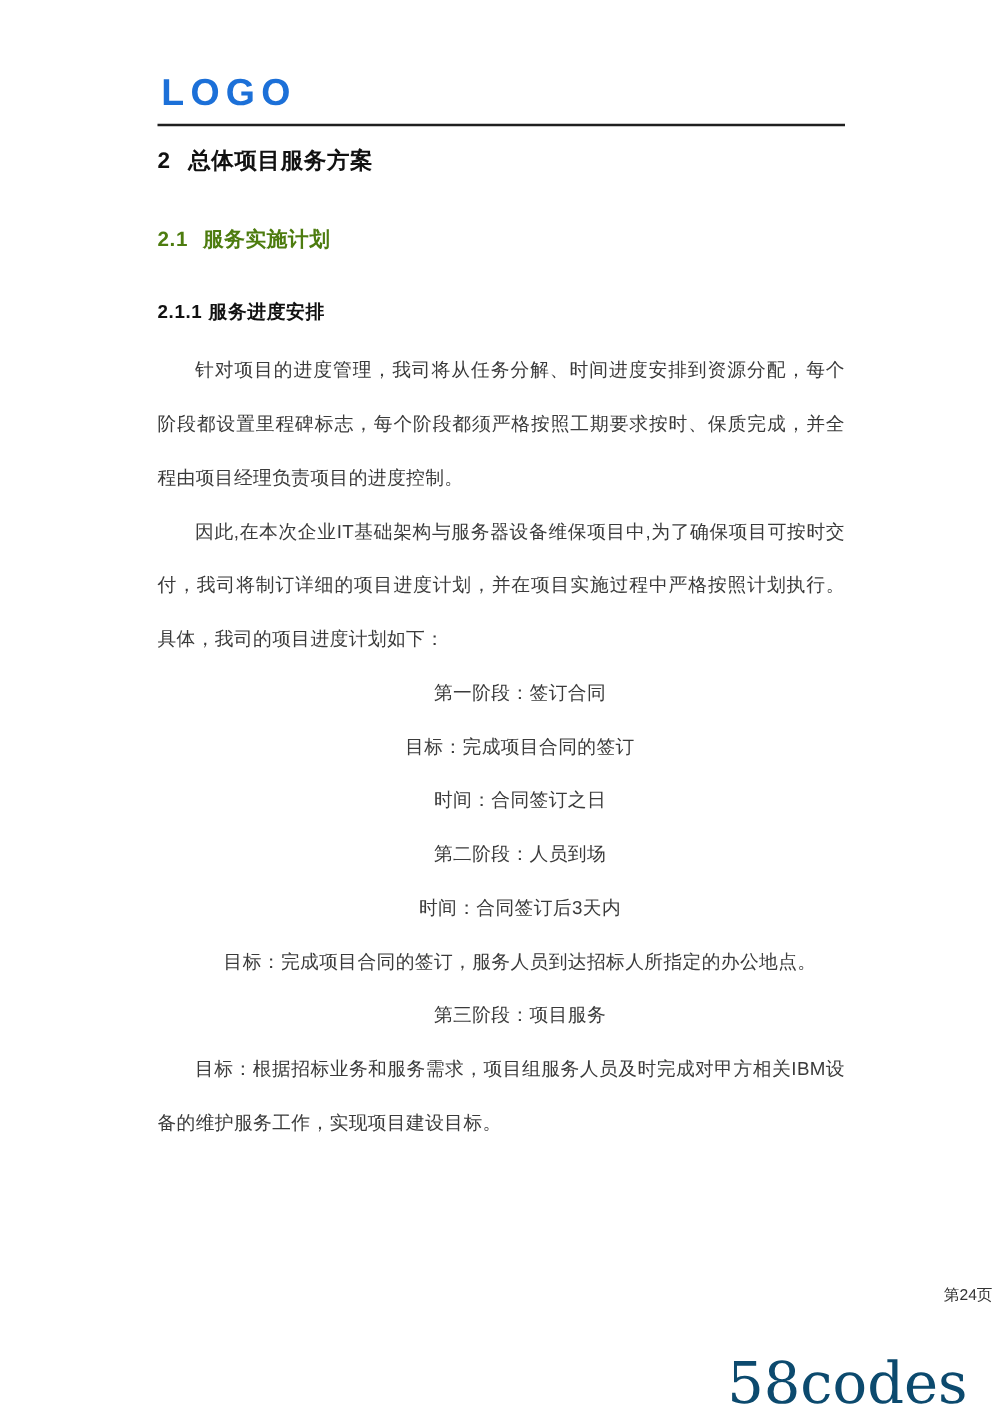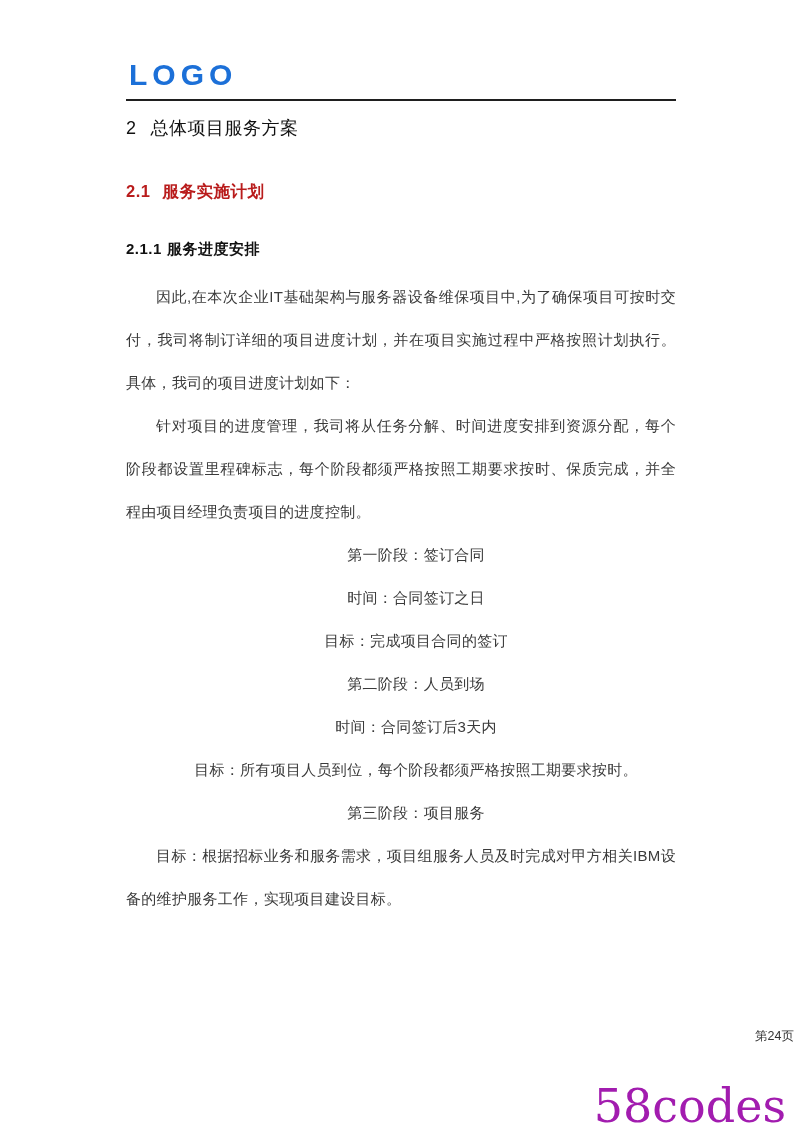--- a/index.html
+++ b/index.html
@@ -32,31 +32,31 @@
   .header-rule {
     border: none;
     border-top: 2px solid #1f1f1f;
     margin-top: 7px;
   }
 
   
   h1.doc-h1 {
     margin-top: 15px;
     font-size: 18px;
-    font-weight: 400;
+    font-weight: 700;
     color: #111111;
     letter-spacing: 0.5px;
   }
   h1.doc-h1 .num { margin-right: 14px; }
 
   h2.doc-h2 {
     margin-top: 41px;
     font-size: 16.5px;
     font-weight: 700;
-    color: #b91c1c;
+    color: #4d7c0f;
     letter-spacing: 0.5px;
   }
   h2.doc-h2 .num { margin-right: 12px; }
 
   h3.doc-h3 {
     margin-top: 37px;
     font-size: 15px;
     font-weight: 700;
     color: #111111;
     letter-spacing: 0.5px;
@@ -86,26 +86,26 @@
     left: 0;
     width: 100%;
     text-align: right;
     font-size: 12.5px;
     color: #333333;
   }
 
   
   .watermark {
     position: absolute;
-    right: 8px;
+    right: 20px;
     bottom: 0px;
     font-family: "DejaVu Serif", "Liberation Serif", serif;
     font-size: 46px;
     line-height: 52px;
-    color: #a21caf;
+    color: #0c4a6e;
     user-select: none;
   }
 </style>
 </head>
 <body>
 
 <div class="page">
   <div class="content">
 
     <div class="logo">LOGO</div>
@@ -117,29 +117,29 @@
 
     <h2 class="doc-h2">
       <span class="num">2.1</span><span>服务实施计划</span>
     </h2>
 
     <h3 class="doc-h3">
       <span class="num">2.1.1</span><span>服务进度安排</span>
     </h3>
 
     <div class="body-text">
+      <p class="para">针对项目的进度管理，我司将从任务分解、时间进度安排到资源分配，每个阶段都设置里程碑标志，每个阶段都须严格按照工期要求按时、保质完成，并全程由项目经理负责项目的进度控制。</p>
       <p class="para">因此,在本次企业IT基础架构与服务器设备维保项目中,为了确保项目可按时交付，我司将制订详细的项目进度计划，并在项目实施过程中严格按照计划执行。具体，我司的项目进度计划如下：</p>
-      <p class="para">针对项目的进度管理，我司将从任务分解、时间进度安排到资源分配，每个阶段都设置里程碑标志，每个阶段都须严格按照工期要求按时、保质完成，并全程由项目经理负责项目的进度控制。</p>
 
       <p class="para stage">第一阶段：签订合同</p>
+      <p class="para stage">目标：完成项目合同的签订</p>
       <p class="para stage">时间：合同签订之日</p>
-      <p class="para stage">目标：完成项目合同的签订</p>
       <p class="para stage">第二阶段：人员到场</p>
       <p class="para stage">时间：合同签订后3天内</p>
-      <p class="para stage">目标：所有项目人员到位，每个阶段都须严格按照工期要求按时。</p>
+      <p class="para stage">目标：完成项目合同的签订，服务人员到达招标人所指定的办公地点。</p>
       <p class="para stage">第三阶段：项目服务</p>
       <p class="para">目标：根据招标业务和服务需求，项目组服务人员及时完成对甲方相关IBM设备的维护服务工作，实现项目建设目标。</p>
     </div>
   </div>
 
   <div class="footer">第24页</div>
 
   <div class="watermark">58codes</div>
 </div>
 

